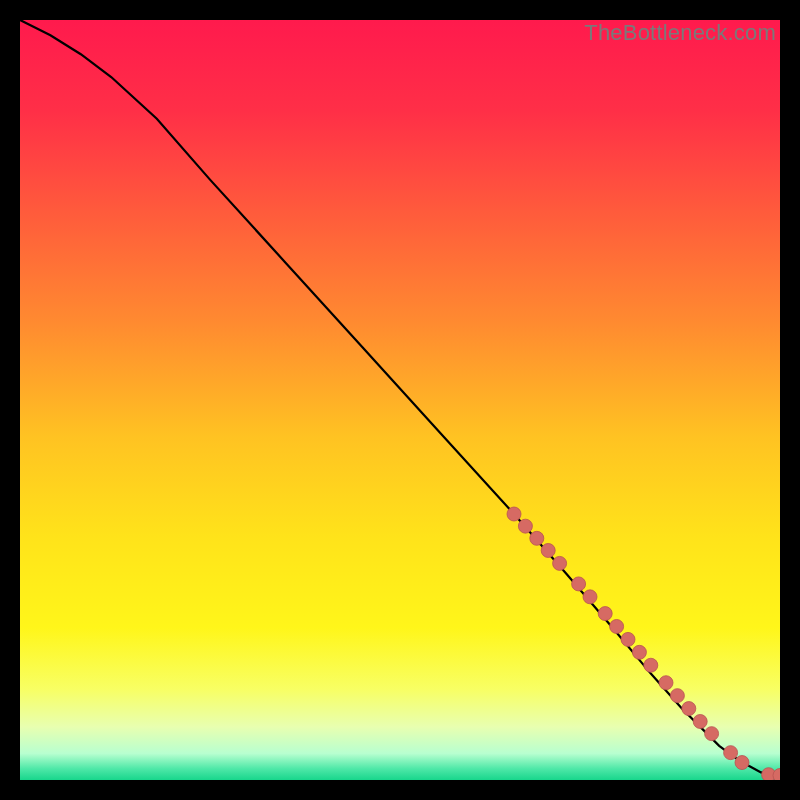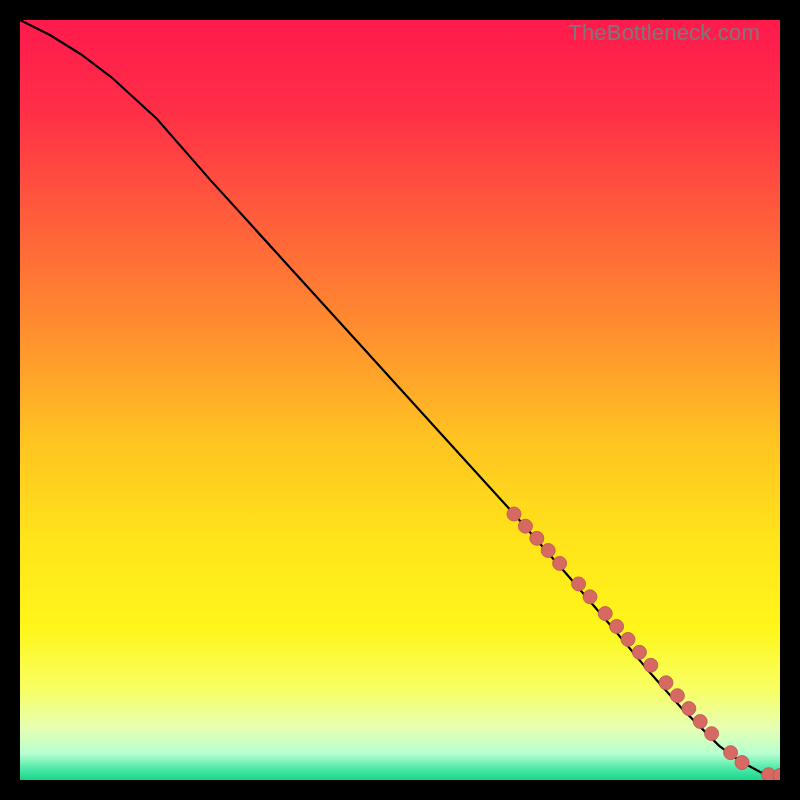--- a/index.html
+++ b/index.html
@@ -22,21 +22,21 @@
   .plot {
     position: absolute;
     left: 0;
     top: 0;
     width: 760px;
     height: 760px;
   }
   .watermark {
     position: absolute;
     top: 0px;
-    right: 20px;
+    right: 4px;
     color: #7a7a7a;
     font-size: 22px;
     letter-spacing: 0.2px;
     user-select: none;
   }
 </style>
 </head>
 <body>
 
 <div class="frame">

